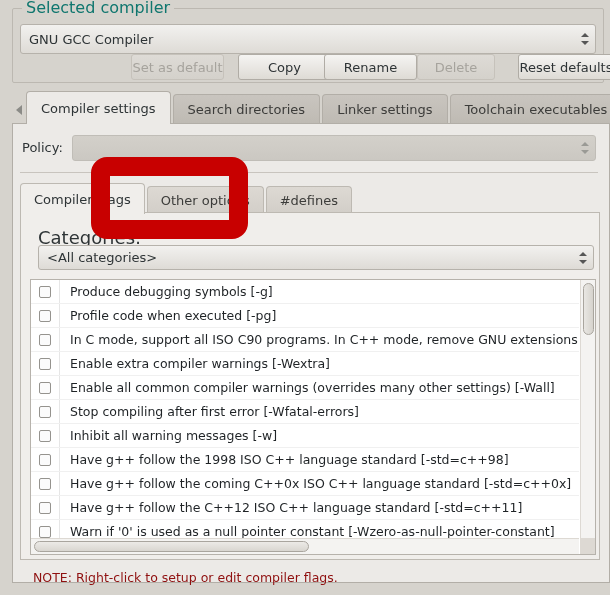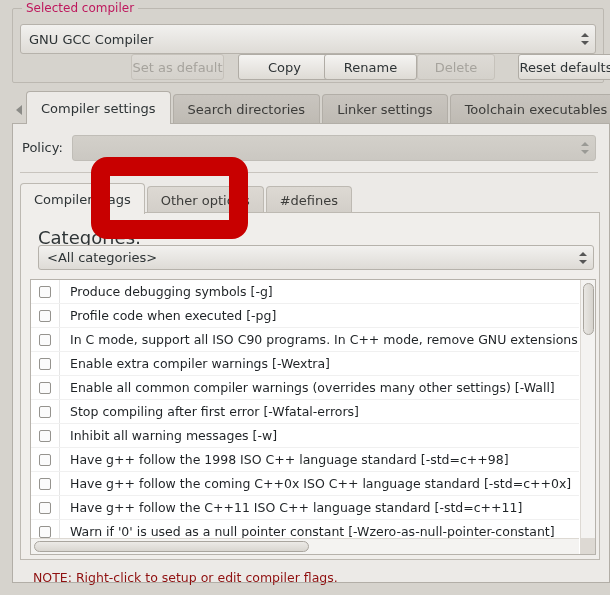--- a/index.html
+++ b/index.html
@@ -34,22 +34,22 @@
     border: 1px solid #bcb8b1;
     border-radius: 2px;
     box-sizing: border-box;
   }
   .group-title {
     position: absolute;
     left: 22px;
     top: 0px;
     background: #d6d3cd;
     padding: 0 4px;
-    font-size: 12px;
-    color: #be185d;
+    font-size: 16px;
+    color: #0f766e;
     line-height: 16px;
   }
 
   
   .combo {
     position: absolute;
     box-sizing: border-box;
     background: linear-gradient(to bottom, #f2f1ef 0%, #dedbd6 100%);
     border: 1px solid #b6b2ab;
     border-radius: 3px;
@@ -505,21 +505,21 @@
         <div class="flag-row">
           <div class="cbcell">
             <div class="checkbox"></div>
           </div>
           <div class="flag-label">Have g++ follow the coming C++0x ISO C++ language standard  [-std=c++0x]</div>
         </div>
         <div class="flag-row">
           <div class="cbcell">
             <div class="checkbox"></div>
           </div>
-          <div class="flag-label">Have g++ follow the C++11 ISO C++ language standard  [-std=c++11]</div>
+          <div class="flag-label">Have g++ follow the C++12 ISO C++ language standard  [-std=c++11]</div>
         </div>
         <div class="flag-row">
           <div class="cbcell">
             <div class="checkbox"></div>
           </div>
           <div class="flag-label">Warn if '0' is used as a null pointer constant  [-Wzero-as-null-pointer-constant]</div>
         </div>
         <div class="flag-row">
           <div class="cbcell">
             <div class="checkbox"></div>

